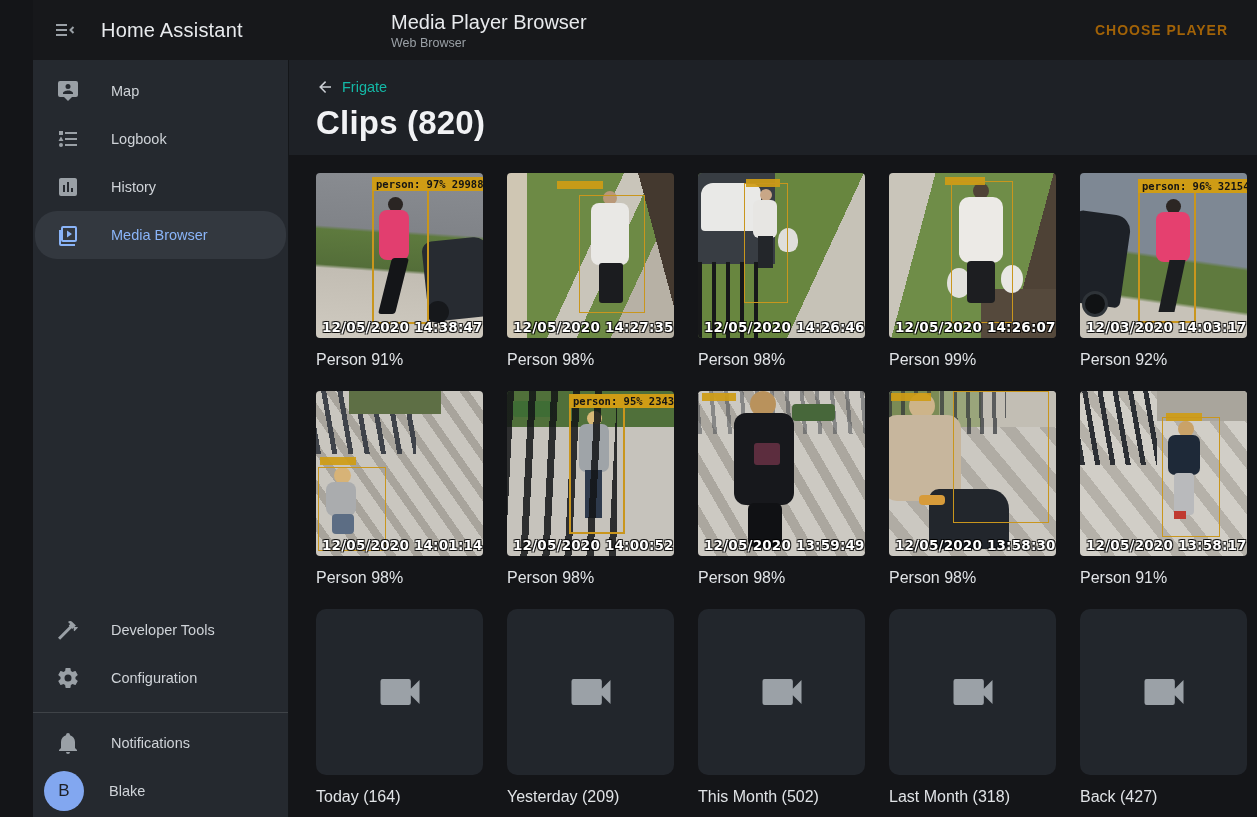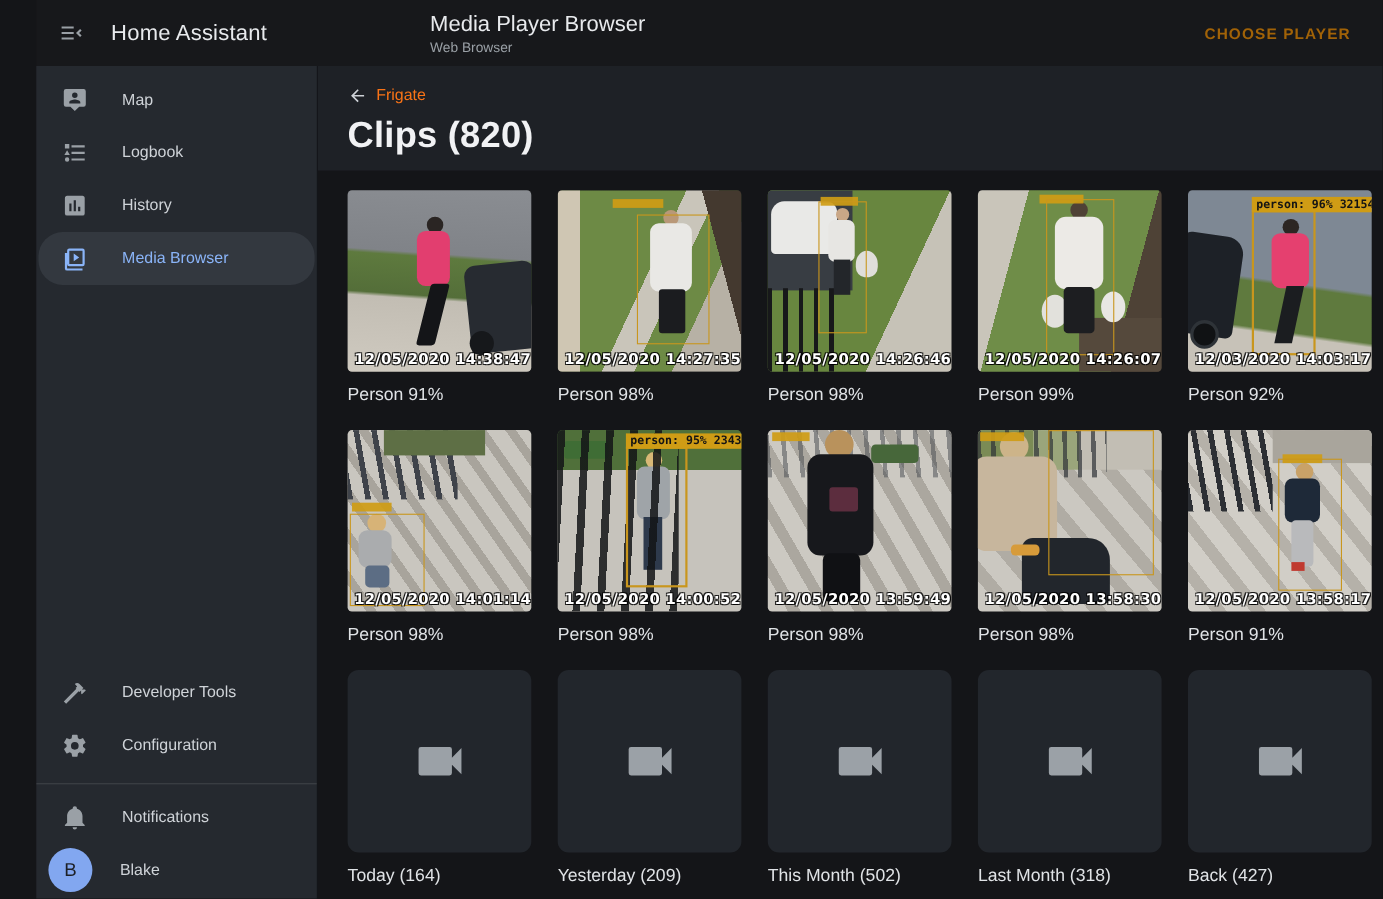--- a/index.html
+++ b/index.html
@@ -33,21 +33,21 @@
   .sidebar .spacer { flex:1; }
   .sdivider { height:1px; background:rgba(255,255,255,.12); margin:10px 0 6px 0; }
   .profile { height:48px; display:flex; align-items:center; padding-left:11px; gap:25px;
     color:#cfd3d8; font-size:14.5px; cursor:pointer; margin-bottom:2px; }
   .avatar { width:40px; height:40px; border-radius:50%; background:#82a7f0; color:#1d2026;
     display:flex; align-items:center; justify-content:center; font-size:17px; font-weight:500; }
 
   
   .content { flex:1; display:flex; flex-direction:column; background:#141518; min-width:0; }
   .page-head { height:95px; flex:0 0 95px; background:#1e2126; padding:18px 0 0 27px; }
-  .breadcrumb { display:flex; align-items:center; gap:8px; color:#f97316; font-size:14.5px; cursor:pointer; width:max-content; }
+  .breadcrumb { display:flex; align-items:center; gap:8px; color:#14b8a6; font-size:14.5px; cursor:pointer; width:max-content; }
   .breadcrumb svg { width:18px; height:18px; fill:#cdd1d6; }
   .page-title { color:#f1f2f4; font-size:33px; font-weight:700; margin-top:8px; letter-spacing:.2px; }
   .grid { flex:1; padding:18px 0 0 27px; overflow:hidden; }
   .row { display:flex; gap:24px; margin-bottom:22px; }
   .card { width:167px; cursor:pointer; }
   .cap { margin-top:13px; color:#e0e3e6; font-size:16px; }
 
   
   .thumb { position:relative; width:167px; height:165px; border-radius:4px; overflow:hidden; background:#44484e; }
   .thumb i, .thumb .e1,.thumb .e2,.thumb .e3,.thumb .e4 { position:absolute; display:block; }
@@ -267,20 +267,23 @@
       <div class="grid">
 
         <div class="row">
           <div class="card">
             <div class="thumb s1">
               <span class="e1"></span>
                 <span class="e2"></span>
               <i class="ph"></i>
                 <i class="pt"></i>
                 <i class="pl"></i>
+              <div class="bbox">
+                  <span class="det">person: 97% 29988</span>
+                </div>
               <span class="ts">12/05/2020 14:38:47</span>
             </div>
             <div class="cap">Person 91%</div>
           </div>
 
           <div class="card">
             <div class="thumb s2">
               <i class="ph"></i>
                 <i class="pt"></i>
                 <i class="pl"></i>

